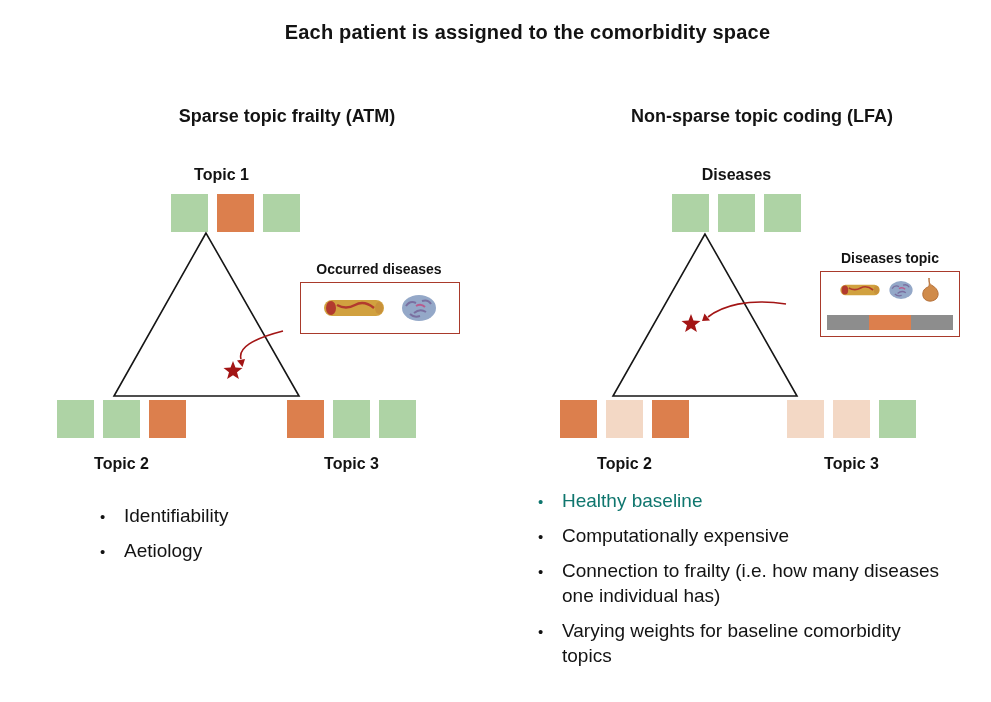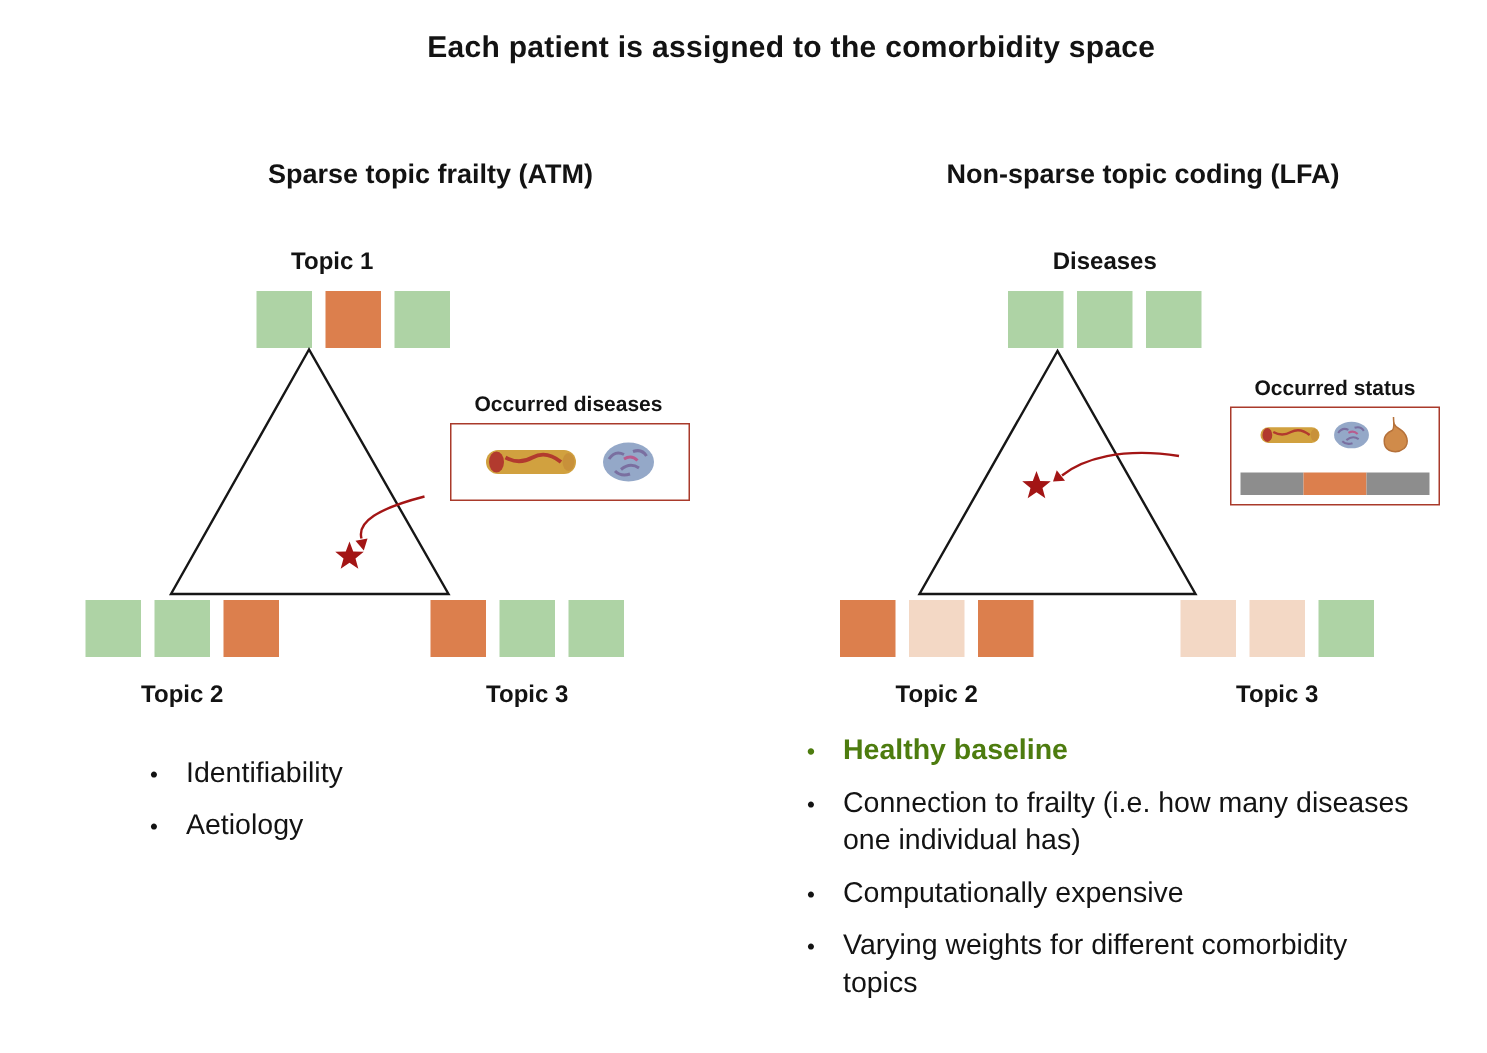--- a/index.html
+++ b/index.html
@@ -15,21 +15,21 @@
   .sq{width:37px;height:38px;}
   .ann-label{font-size:14px;font-weight:bold;text-align:center;}
   .ann-box{border:1.5px solid #a93a2b;background:#fff;display:flex;align-items:center;justify-content:center;gap:14px;}
   .ann-box-col{border:1.5px solid #a93a2b;background:#fff;display:flex;flex-direction:column;justify-content:space-between;padding:5px 6px 6px;box-sizing:border-box;}
   .icons-row{display:flex;align-items:center;justify-content:center;gap:7px;}
   .status-bar{display:flex;height:15px;width:100%;}
   .status-seg{flex:1;}
   ul.bullets{list-style:none;margin:0;padding:0;font-size:19px;}
   ul.bullets li{padding-left:24px;text-indent:-24px;margin-bottom:10px;line-height:1.32;}
   ul.bullets li::before{content:"\2022";display:inline-block;width:24px;text-indent:0;font-size:15px;}
-  ul.bullets li.highlight{color:#4d7c0f;font-weight:bold;}
+  ul.bullets li.highlight{color:#0f766e;font-weight:normal;}
   svg.overlay{position:absolute;left:0;top:0;pointer-events:none;}
 </style>
 </head>
 <body>
 
 <div class="abs title">Each patient is assigned to the comorbidity space</div>
 
 <div class="abs col-heading" style="left:40px;top:106px;width:430px;">Sparse topic frailty (ATM)</div>
 <div class="abs col-heading" style="left:515px;top:106px;width:430px;">Non-sparse topic coding (LFA)</div>
 
@@ -86,21 +86,21 @@
     <div class="sq" style="background: rgb(220, 127, 77);"></div>
   </div>
 <div class="abs sq-row" style="left:755px;top:400px;">
     <div class="sq" style="background: rgb(243, 216, 197);"></div>
     <div class="sq" style="background: rgb(243, 216, 197);"></div>
     <div class="sq" style="background: rgb(174, 211, 165);"></div>
   </div>
 <div class="abs topic-label" style="left:528px;top:455px;width:129px;">Topic 2</div>
 <div class="abs topic-label" style="left:755px;top:455px;width:129px;">Topic 3</div>
 
-<div class="abs ann-label" style="left:788px;top:250px;width:140px;">Occurred status</div>
+<div class="abs ann-label" style="left:788px;top:250px;width:140px;">Diseases topic</div>
 <div class="abs ann-box-col" style="left:788px;top:271px;width:140px;height:66px;">
   <div class="icons-row">
     <svg width="42" height="18" viewBox="0 0 64 26">
       <rect x="2" y="5" width="60" height="16" rx="8" fill="#d1a13f"></rect>
       <ellipse cx="9" cy="13" rx="5" ry="7" fill="#b23a2e"></ellipse>
       <path d="M15 10 Q24 15 33 10 T52 13" stroke="#b23a2e" stroke-width="2.5" fill="none"></path>
       <ellipse cx="57" cy="13" rx="4" ry="6" fill="#c8913a"></ellipse>
     </svg>
     <svg width="26" height="22" viewBox="0 0 38 32">
       <ellipse cx="19" cy="16" rx="17" ry="13" fill="#94a8c8"></ellipse>
@@ -113,23 +113,23 @@
   </div>
   <div class="status-bar">
       <div class="status-seg" style="background: rgb(141, 141, 141);"></div>
       <div class="status-seg" style="background: rgb(220, 127, 77);"></div>
       <div class="status-seg" style="background: rgb(141, 141, 141);"></div>
     </div>
 </div>
 
 <ul class="abs bullets" style="left:538px;top:488px;width:410px;">
     <li class="highlight">Healthy baseline</li>
+    <li>Computationally expensive</li>
     <li>Connection to frailty (i.e. how many diseases one individual has)</li>
-    <li>Computationally expensive</li>
-    <li>Varying weights for different comorbidity topics</li>
+    <li>Varying weights for baseline comorbidity topics</li>
   </ul>
 
 <svg class="overlay" width="991" height="702" viewBox="0 0 991 702">
   <polygon points="206,233 114,396 299,396" fill="none" stroke="#161616" stroke-width="1.6"></polygon>
   <polygon points="705,234 613,396 797,396" fill="none" stroke="#161616" stroke-width="1.6"></polygon>
 
   <path d="M0,-10 L2.47,-3.4 L9.51,-3.09 L4,1.3 L5.88,8.09 L0,4.2 L-5.88,8.09 L-4,1.3 L-9.51,-3.09 L-2.47,-3.4 Z" transform="translate(233,371)" fill="#a31515"></path>
   <path d="M0,-10 L2.47,-3.4 L9.51,-3.09 L4,1.3 L5.88,8.09 L0,4.2 L-5.88,8.09 L-4,1.3 L-9.51,-3.09 L-2.47,-3.4 Z" transform="translate(691,324)" fill="#a31515"></path>
 
   <path d="M 283 331 C 252 339, 238 348, 241 359" stroke="#a31515" stroke-width="1.6" fill="none"></path>

